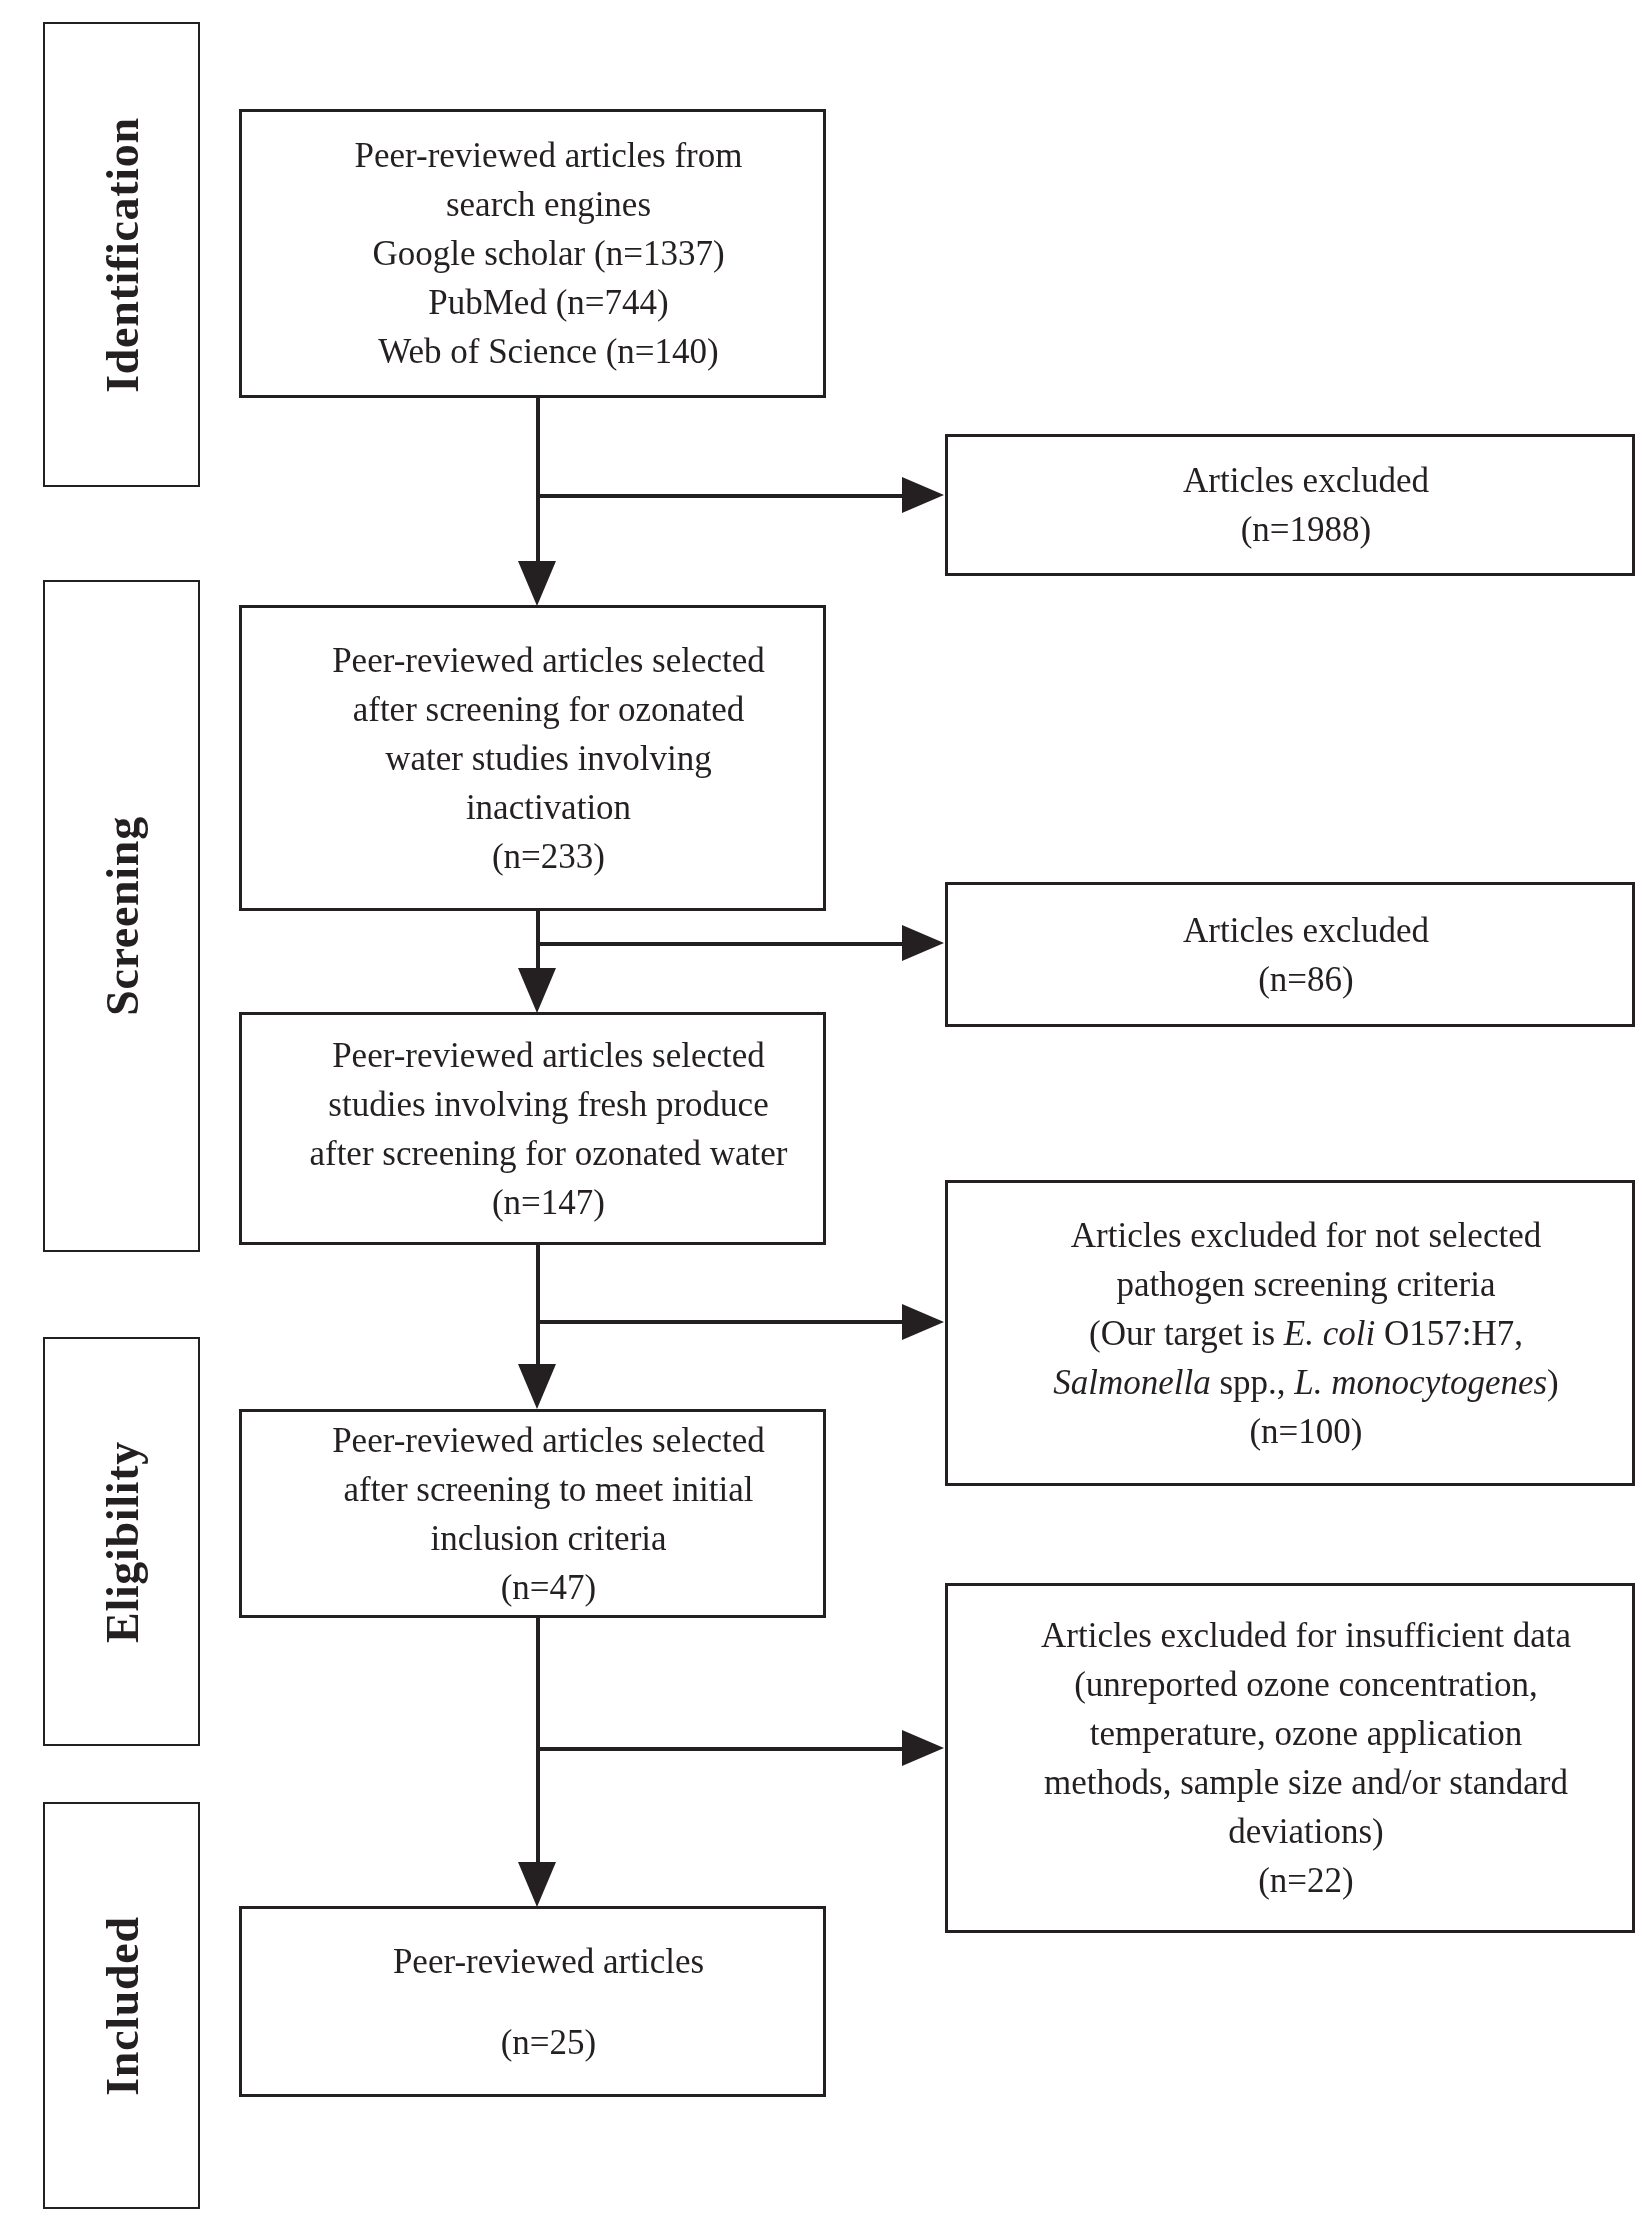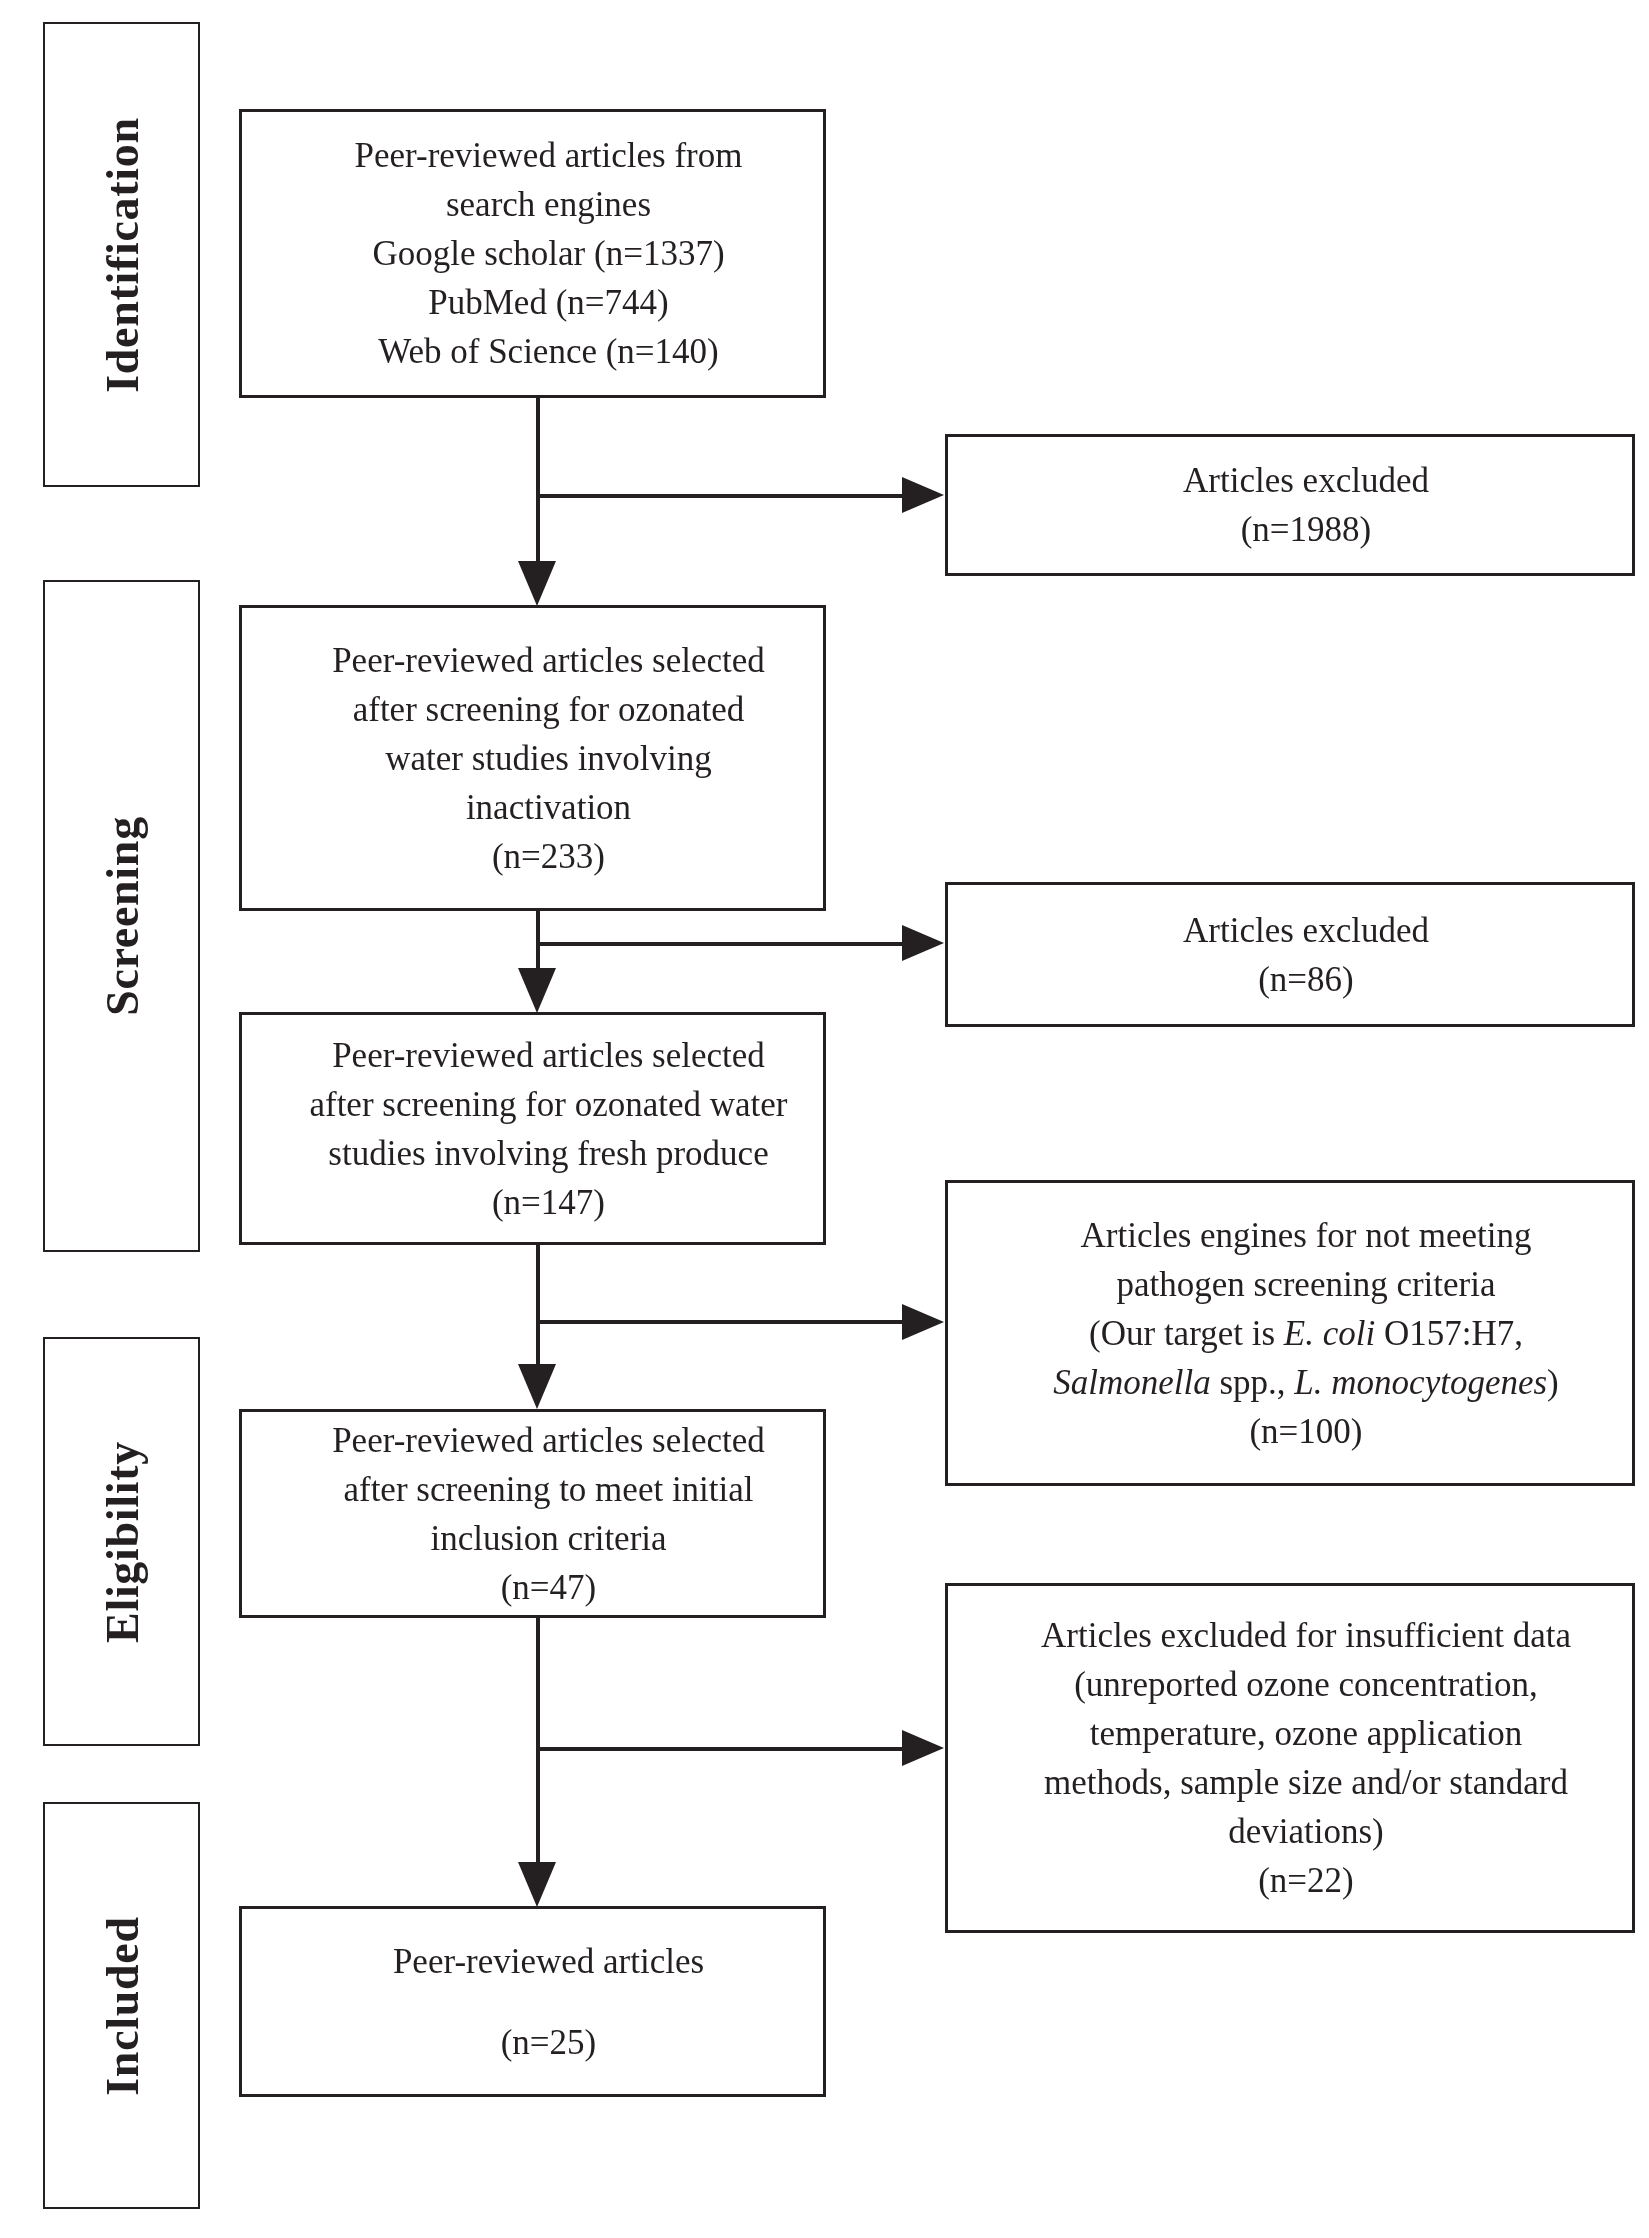--- a/index.html
+++ b/index.html
@@ -127,22 +127,22 @@
     </div>
   <div class="box flow" id="flow-2">
       <div class="tline">Peer-reviewed articles selected</div>
       <div class="tline">after screening for ozonated</div>
       <div class="tline">water studies involving</div>
       <div class="tline">inactivation</div>
       <div class="tline">(n=233)</div>
     </div>
   <div class="box flow" id="flow-3">
       <div class="tline">Peer-reviewed articles selected</div>
+      <div class="tline">studies involving fresh produce</div>
       <div class="tline">after screening for ozonated water</div>
-      <div class="tline">studies involving fresh produce</div>
       <div class="tline">(n=147)</div>
     </div>
   <div class="box flow" id="flow-4">
       <div class="tline">Peer-reviewed articles selected</div>
       <div class="tline">after screening to meet initial</div>
       <div class="tline">inclusion criteria</div>
       <div class="tline">(n=47)</div>
     </div>
   <div class="box flow" id="flow-5">
       <div class="tline">Peer-reviewed articles</div>
@@ -151,21 +151,21 @@
 
   <div class="box excl" id="excl-1">
       <div class="tline">Articles excluded</div>
       <div class="tline">(n=1988)</div>
     </div>
   <div class="box excl" id="excl-2">
       <div class="tline">Articles excluded</div>
       <div class="tline">(n=86)</div>
     </div>
   <div class="box excl" id="excl-3">
-      <div class="tline">Articles engines for not meeting</div>
+      <div class="tline">Articles excluded for not selected</div>
       <div class="tline">pathogen screening criteria</div>
       <div class="tline"><span>(Our target is </span><span class="it">E. coli</span><span> O157:H7,</span></div>
       <div class="tline"><span class="it">Salmonella</span><span> spp., </span><span class="it">L. monocytogenes</span><span>)</span></div>
       <div class="tline">(n=100)</div>
     </div>
   <div class="box excl" id="excl-4">
       <div class="tline">Articles excluded for insufficient data</div>
       <div class="tline">(unreported ozone concentration,</div>
       <div class="tline">temperature, ozone application</div>
       <div class="tline">methods, sample size and/or standard</div>

